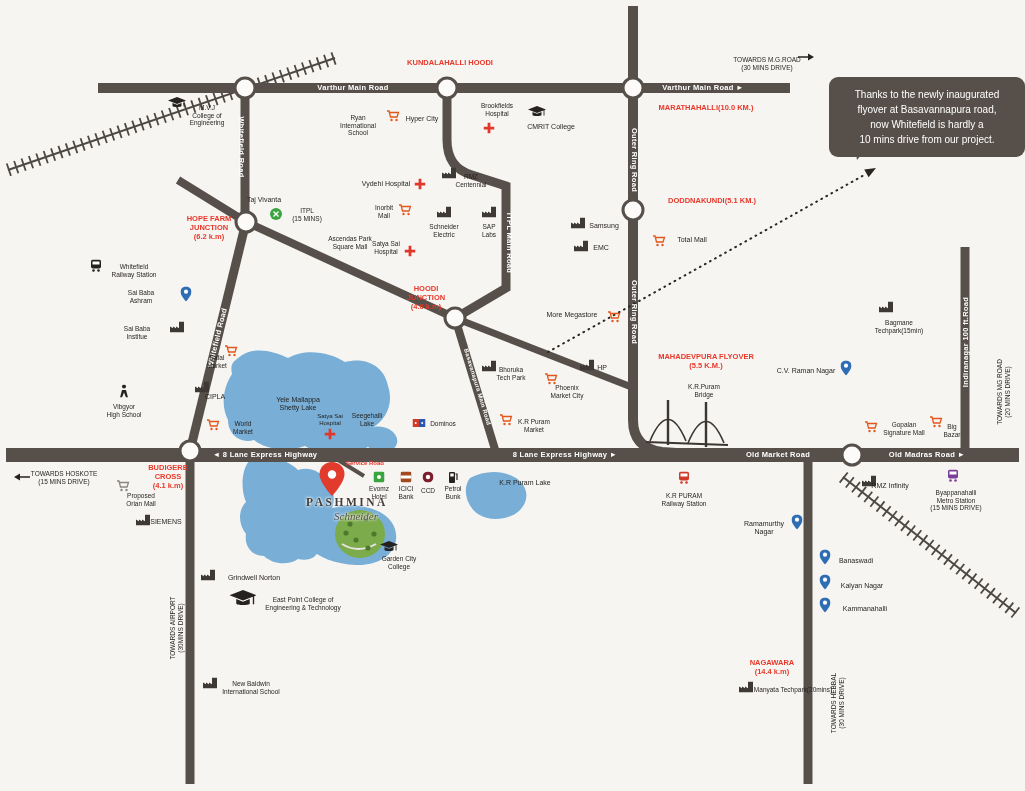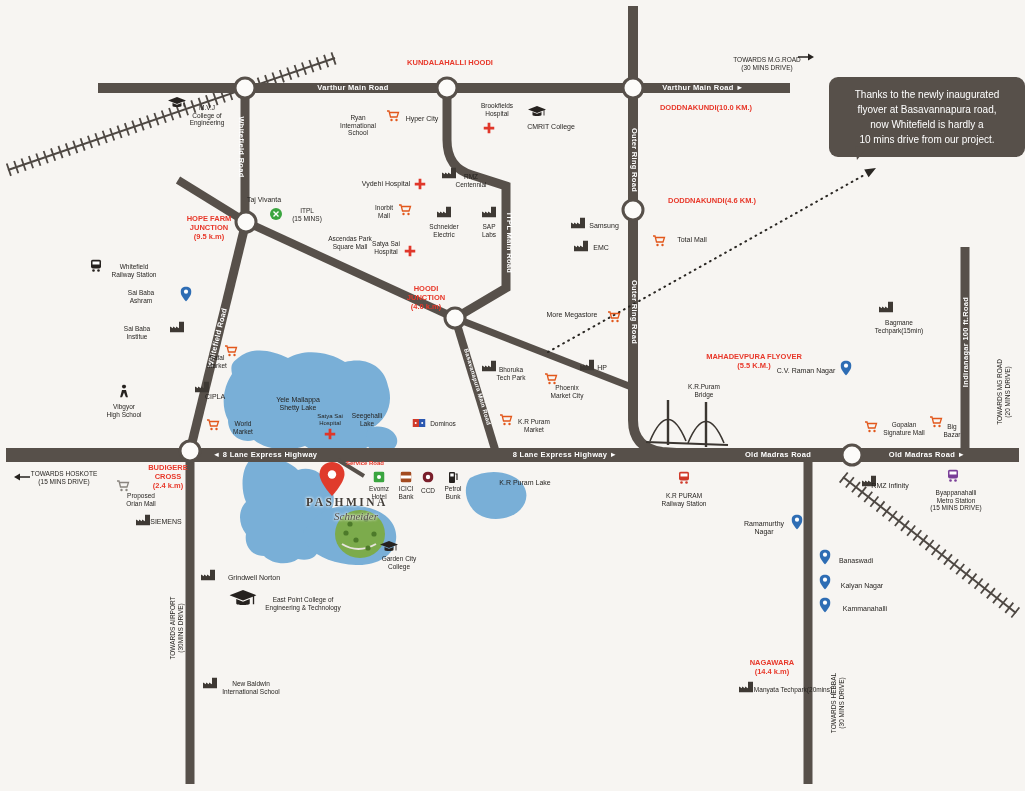--- a/index.html
+++ b/index.html
@@ -110,37 +110,37 @@
       <div class="poi w" style="left: 333px; top: 88px; transform: translate(-50%, -50%); margin-left: 20px;">Varthur Main Road</div>
       <div class="poi w" style="left: 703px; top: 88px; transform: translate(-50%, -50%);">Varthur Main Road ►</div>
       <div class="poi w" style="left: 241px; top: 147px; transform: translate(-50%, -50%) rotate(90deg);">Whitefield Road</div>
       <div class="poi w" style="left: 218px; top: 338px; transform: translate(-50%, -50%) rotate(-76deg);">Whitefield Road</div>
       <div class="poi w" style="left: 634px; top: 160px; transform: translate(-50%, -50%) rotate(90deg);">Outer Ring Road</div>
       <div class="poi w" style="left: 634px; top: 312px; transform: translate(-50%, -50%) rotate(90deg);">Outer Ring Road</div>
       <div class="poi w" style="left: 509px; top: 243px; transform: translate(-50%, -50%) rotate(90deg);">ITPL Main Road</div>
       <div class="poi w" style="left: 477px; top: 387px; font-size: 6px; transform: translate(-50%, -50%) rotate(73deg);">Basavanapura Main Road</div>
       <div class="poi w" style="left: 265px; top: 455px; transform: translate(-50%, -50%);">◄ 8 Lane Express Highway</div>
       <div class="poi w" style="left: 565px; top: 455px; transform: translate(-50%, -50%);">8 Lane Express Highway ►</div>
-      <div class="poi w" style="left: 778px; top: 455px; transform: translate(-50%, -50%);">Old Madras Road</div>
+      <div class="poi w" style="left: 778px; top: 455px; transform: translate(-50%, -50%);">Old Market Road</div>
       <div class="poi w" style="left: 927px; top: 455px; transform: translate(-50%, -50%);">Old Madras Road ►</div>
       <div class="poi w" style="left: 966px; top: 342px; transform: translate(-50%, -50%) rotate(-90deg);">Indiranagar 100 ft.Road</div>
       <div class="poi r" style="left: 450px; top: 63px; transform: translate(-50%, -50%);">KUNDALAHALLI HOODI</div>
-      <div class="poi r" style="left: 706px; top: 108px; transform: translate(-50%, -50%);">DODDNAKUNDI(10.0 KM.)</div>
-      <div class="poi r" style="left: 712px; top: 201px; transform: translate(-50%, -50%);">DODDNAKUNDI(4.6 KM.)</div>
+      <div class="poi r" style="left: 706px; top: 108px; transform: translate(-50%, -50%);">MARATHAHALLI(10.0 KM.)</div>
+      <div class="poi r" style="left: 712px; top: 201px; transform: translate(-50%, -50%);">DODDNAKUNDI(5.1 KM.)</div>
       <div class="poi r" style="left: 209px; top: 228px; transform: translate(-50%, -50%);">HOPE FARM
 JUNCTION
-(9.5 k.m)</div>
+(6.2 k.m)</div>
       <div class="poi r" style="left: 426px; top: 298px; transform: translate(-50%, -50%);">HOODI
 JUNCTION
 (4.0 k.m)</div>
-      <div class="poi r" style="left: 706px; top: 362px; transform: translate(-50%, -50%); margin-left: 48px;">MAHADEVPURA FLYOVER
+      <div class="poi r" style="left: 706px; top: 362px; transform: translate(-50%, -50%);">MAHADEVPURA FLYOVER
 (5.5 K.M.)</div>
       <div class="poi r" style="left: 168px; top: 477px; transform: translate(-50%, -50%);">BUDIGERE
 CROSS
-(2.4 k.m)</div>
+(4.1 k.m)</div>
       <div class="poi r" style="left: 772px; top: 668px; transform: translate(-50%, -50%);">NAGAWARA
 (14.4 k.m)</div>
       <div class="poi r" style="left: 365px; top: 464px; font-size: 6px; transform: translate(-50%, -50%);">Service Road</div>
       <div class="poi k icon-poi" style="left: 177px; top: 103px; transform: translate(-50%, -50%);"><svg width="18" height="12" viewBox="0 0 18 12">
           <polygon points="9,0 18,3.5 9,7 0,3.5" fill="#26221f"></polygon>
           <path d="M4.5 6v3c0,1.4 9,1.4 9,0V6L9,7.8z" fill="#26221f"></path>
           <line x1="16" y1="4" x2="16" y2="9.5" stroke="#26221f" stroke-width="0.9"></line>
         </svg></div>
       <div class="poi k" style="left: 207px; top: 115px; font-size: 6.5px; transform: translate(-50%, -50%);">M.V.J
 College of

